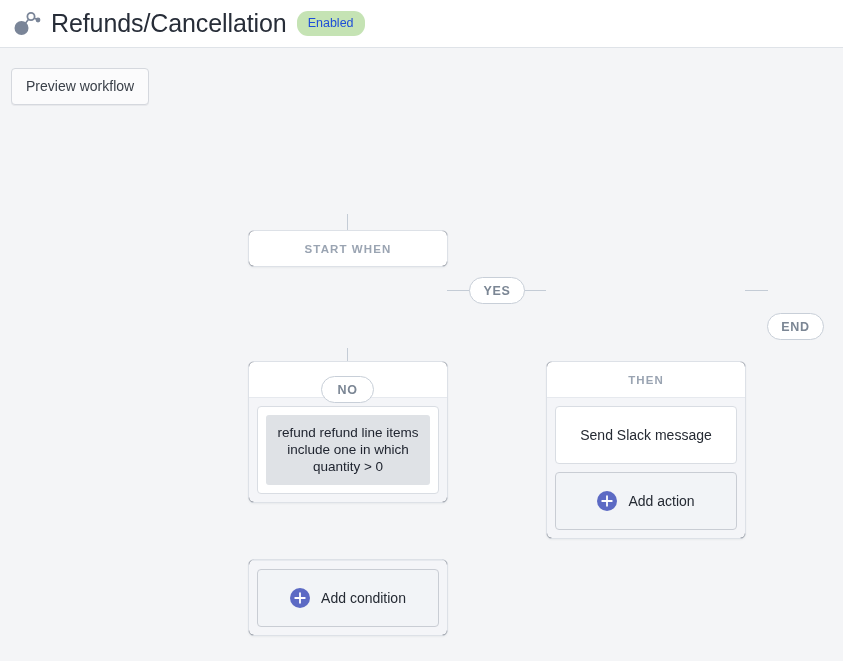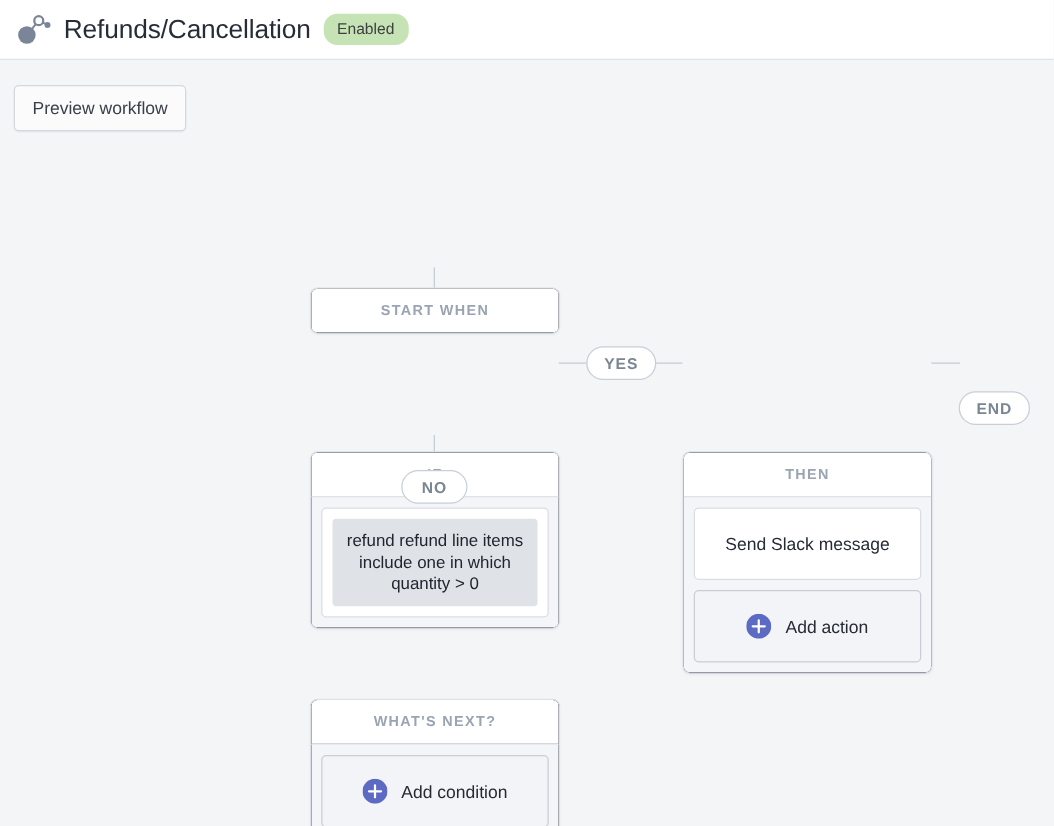--- a/index.html
+++ b/index.html
@@ -29,30 +29,30 @@
   }
 
   .workflow-icon {
     width: 30px;
     height: 30px;
     flex: 0 0 30px;
     display: block;
   }
 
   .page-title {
-    font-size: 21px;
+    font-size: 25px;
     font-weight: 400;
     color: #272d38;
     letter-spacing: -0.1px;
     white-space: nowrap;
   }
 
   .status-badge {
     background: #c5e3b4;
-    color: #404040;
+    color: #1d4ed8;
     font-size: 12.5px;
     line-height: 1;
     padding: 6px 11px 7px;
     border-radius: 11px;
     white-space: nowrap;
   }
 
   
   .toolbar {
     padding: 20px 0 0 11px;
@@ -243,21 +243,20 @@
         <svg class="plus-icon" viewBox="0 0 20 20">
           <circle cx="10" cy="10" r="10" fill="#5c6ac4"></circle>
           <path d="M10 5.2v9.6M5.2 10h9.6" stroke="#ffffff" stroke-width="1.8" stroke-linecap="round"></path>
         </svg>
         <span>Add action</span>
       </button>
     </div>
   </div>
 
   <div class="card" style="left:248px; top:454px;">
-    <div class="card-header">WHAT'S NEXT?</div>
     <div class="card-body">
       <button class="add-btn">
         <svg class="plus-icon" viewBox="0 0 20 20">
           <circle cx="10" cy="10" r="10" fill="#5c6ac4"></circle>
           <path d="M10 5.2v9.6M5.2 10h9.6" stroke="#ffffff" stroke-width="1.8" stroke-linecap="round"></path>
         </svg>
         <span>Add condition</span>
       </button>
 
     </div>

